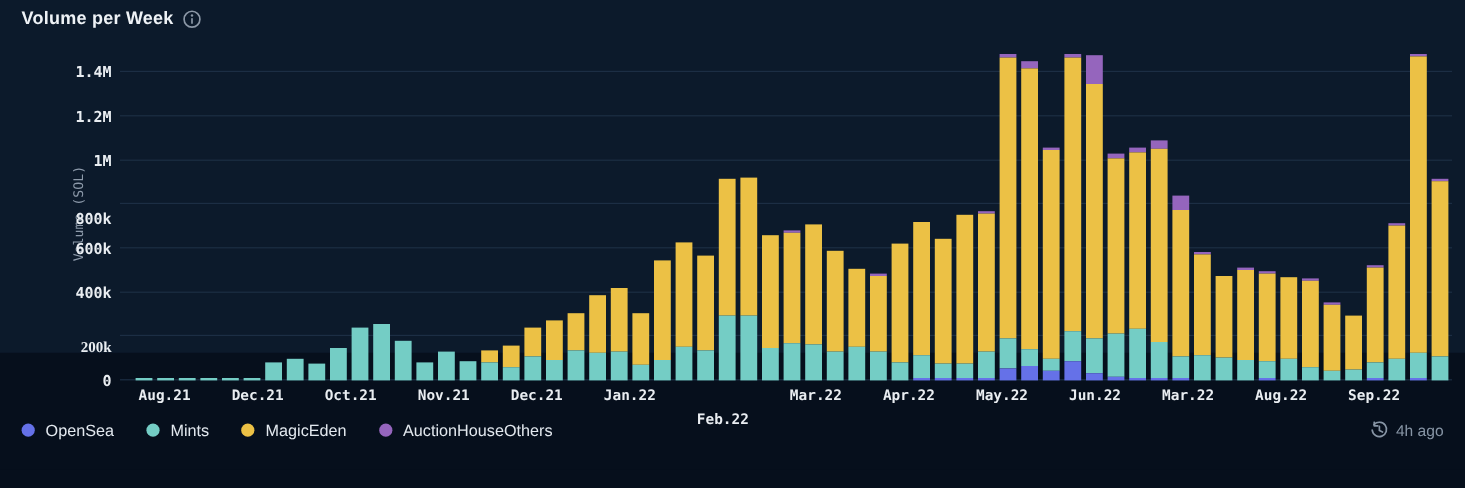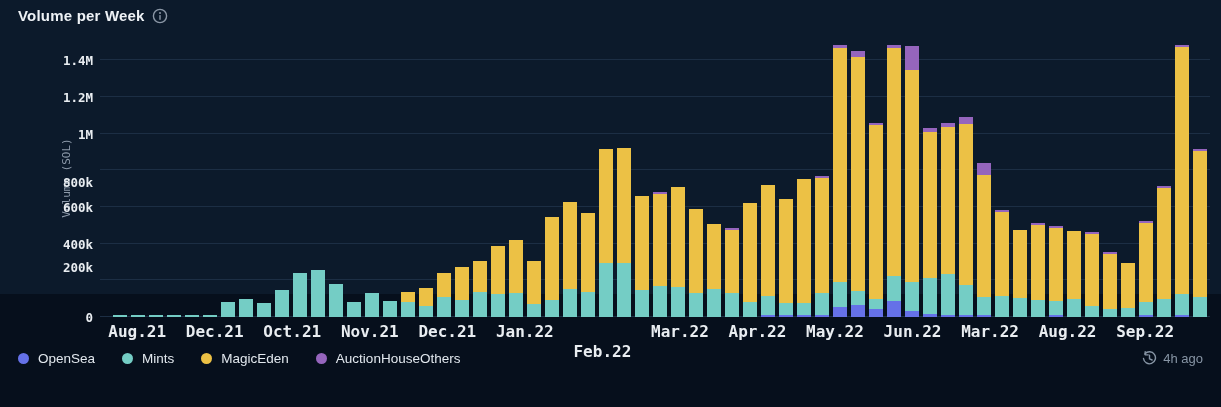--- a/index.html
+++ b/index.html
@@ -15,21 +15,21 @@
   .ytick{position:absolute;right:0;width:93px;text-align:right;color:#e9edf1;
          font-family:"DejaVu Sans Mono",monospace;font-size:12.5px;font-weight:700;transform:translateY(50%);}
   .plot{position:absolute;left:100px;top:40px;width:1110px;height:277px;}
   .gridline{position:absolute;left:0;width:100%;height:1px;background:#1c2e44;}
   .bars{position:absolute;left:0;top:0;width:100%;height:100%;box-sizing:border-box;
         padding:0 3px 0 13px;display:flex;align-items:flex-end;gap:4px;}
   .bar{flex:1 1 0;display:flex;flex-direction:column;justify-content:flex-end;height:100%;cursor:pointer;}
   .seg{width:100%;}
   .xaxis{position:absolute;left:100px;top:322px;width:1110px;height:20px;}
   .xtick{position:absolute;transform:translateX(-50%);color:#e9edf1;white-space:nowrap;
-         font-family:"DejaVu Sans Mono",monospace;font-size:16px;font-weight:700;text-align:center;}
+         font-family:"DejaVu Sans Mono",monospace;font-size:12px;font-weight:700;text-align:center;}
   .footer{position:absolute;left:18px;top:351px;width:1185px;display:flex;
           align-items:center;justify-content:space-between;}
   .legend{display:flex;align-items:center;gap:27px;}
   .litem{display:flex;align-items:center;gap:9px;cursor:pointer;}
   .dot{width:11px;height:11px;border-radius:50%;flex:0 0 auto;}
   .llabel{color:#e2e8ee;font-size:13.5px;}
   .updated{display:flex;align-items:center;gap:6px;color:#8795a5;font-size:13px;}
   .page-bottom{position:absolute;left:0;top:391px;width:1221px;height:16px;background:#060f1c;}
 </style>
 </head>
@@ -44,21 +44,21 @@
         <circle cx="8" cy="8" r="6.6" fill="none" stroke="#8b97a6" stroke-width="1.4"></circle>
         <circle cx="8" cy="4.9" r="1" fill="#8b97a6"></circle>
         <rect x="7.3" y="6.9" width="1.4" height="5" rx="0.7" fill="#8b97a6"></rect>
       </svg>
     </div>
 
     <div class="ylabel">Volume (SOL)</div>
 
     <div class="yticks">
         <div class="ytick" style="bottom: 0px;">0</div>
-        <div class="ytick" style="bottom: 50px;">200k</div>
+        <div class="ytick" style="bottom: 27px; font-family: Liberation Serif, serif;">200k</div>
         <div class="ytick" style="bottom: 73.3775px;">400k</div>
         <div class="ytick" style="bottom: 110.066px;">600k</div>
         <div class="ytick" style="bottom: 135px; margin-left: 8px;">800k</div>
         <div class="ytick" style="bottom: 183.444px;">1M</div>
         <div class="ytick" style="bottom: 220.132px;">1.2M</div>
         <div class="ytick" style="bottom: 256.821px;">1.4M</div>
       </div>
 
     <div class="plot">
       <div id="gridlines">

